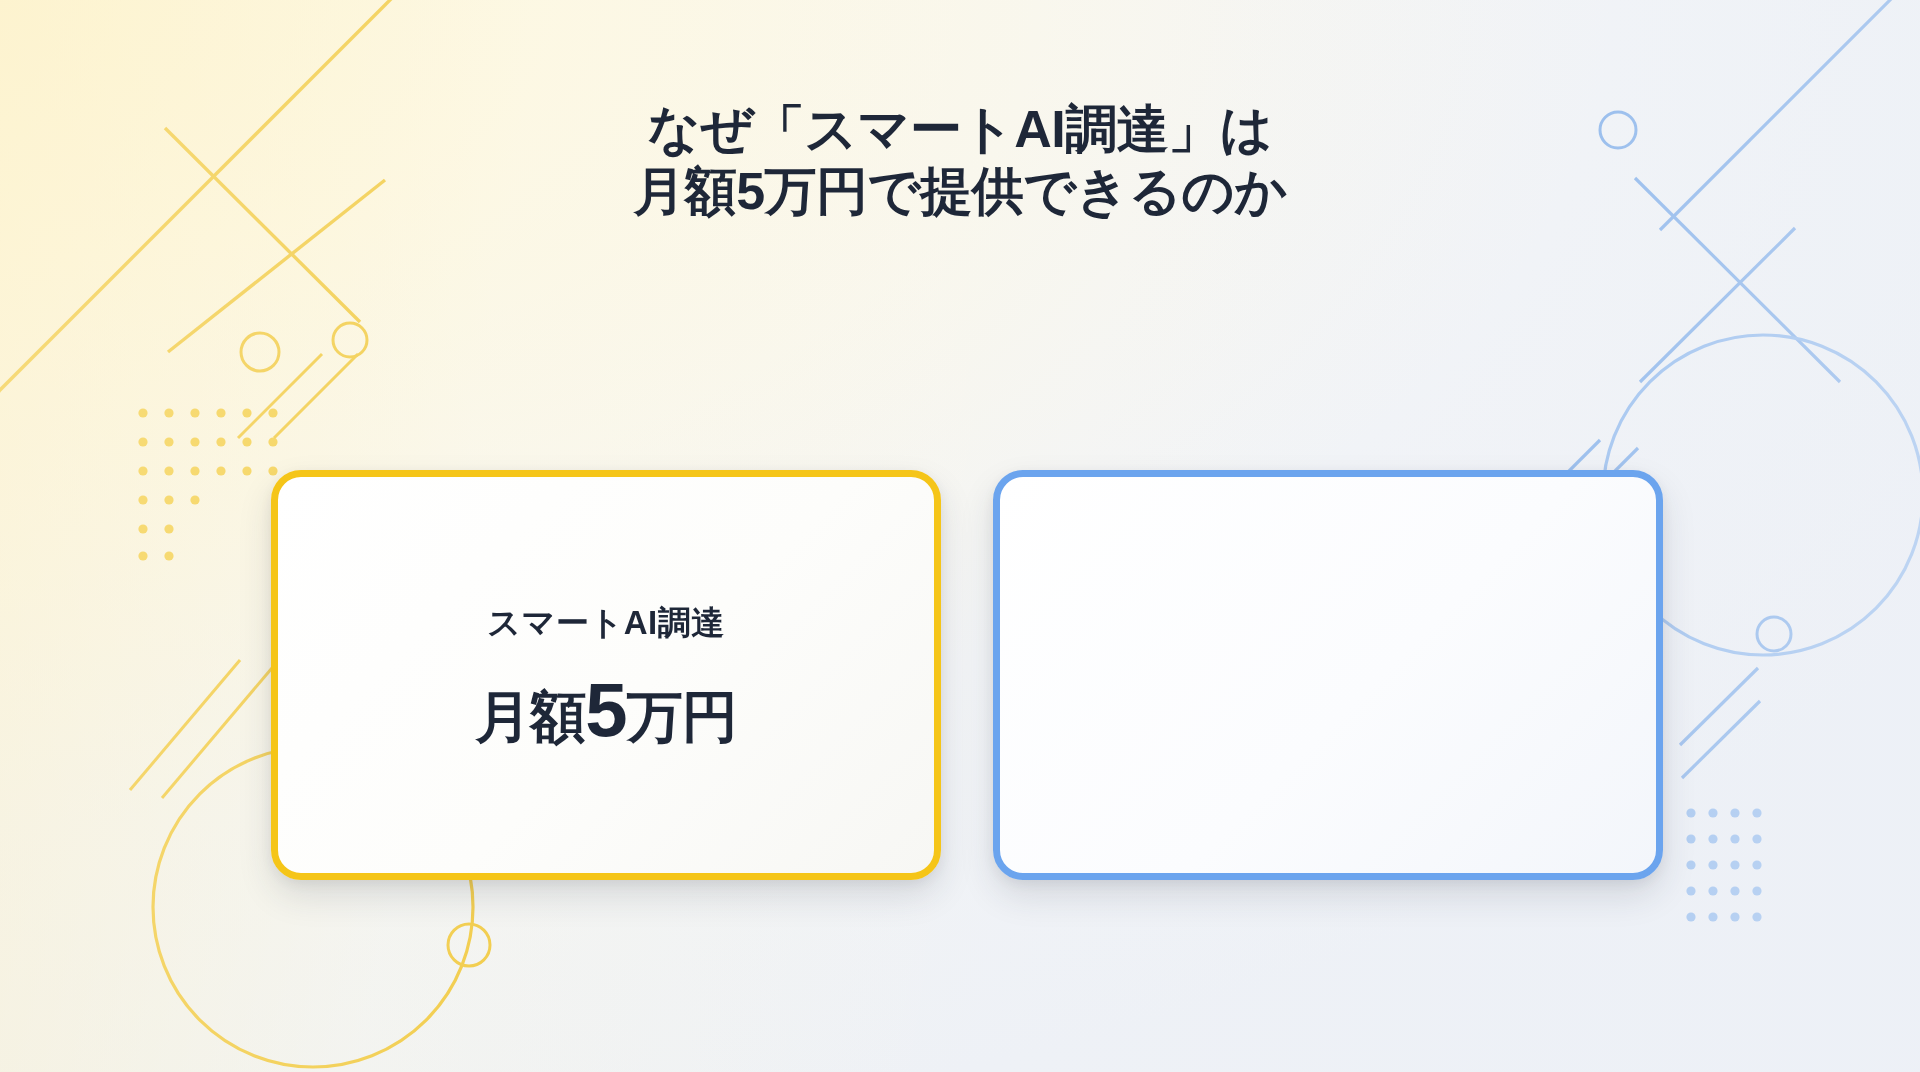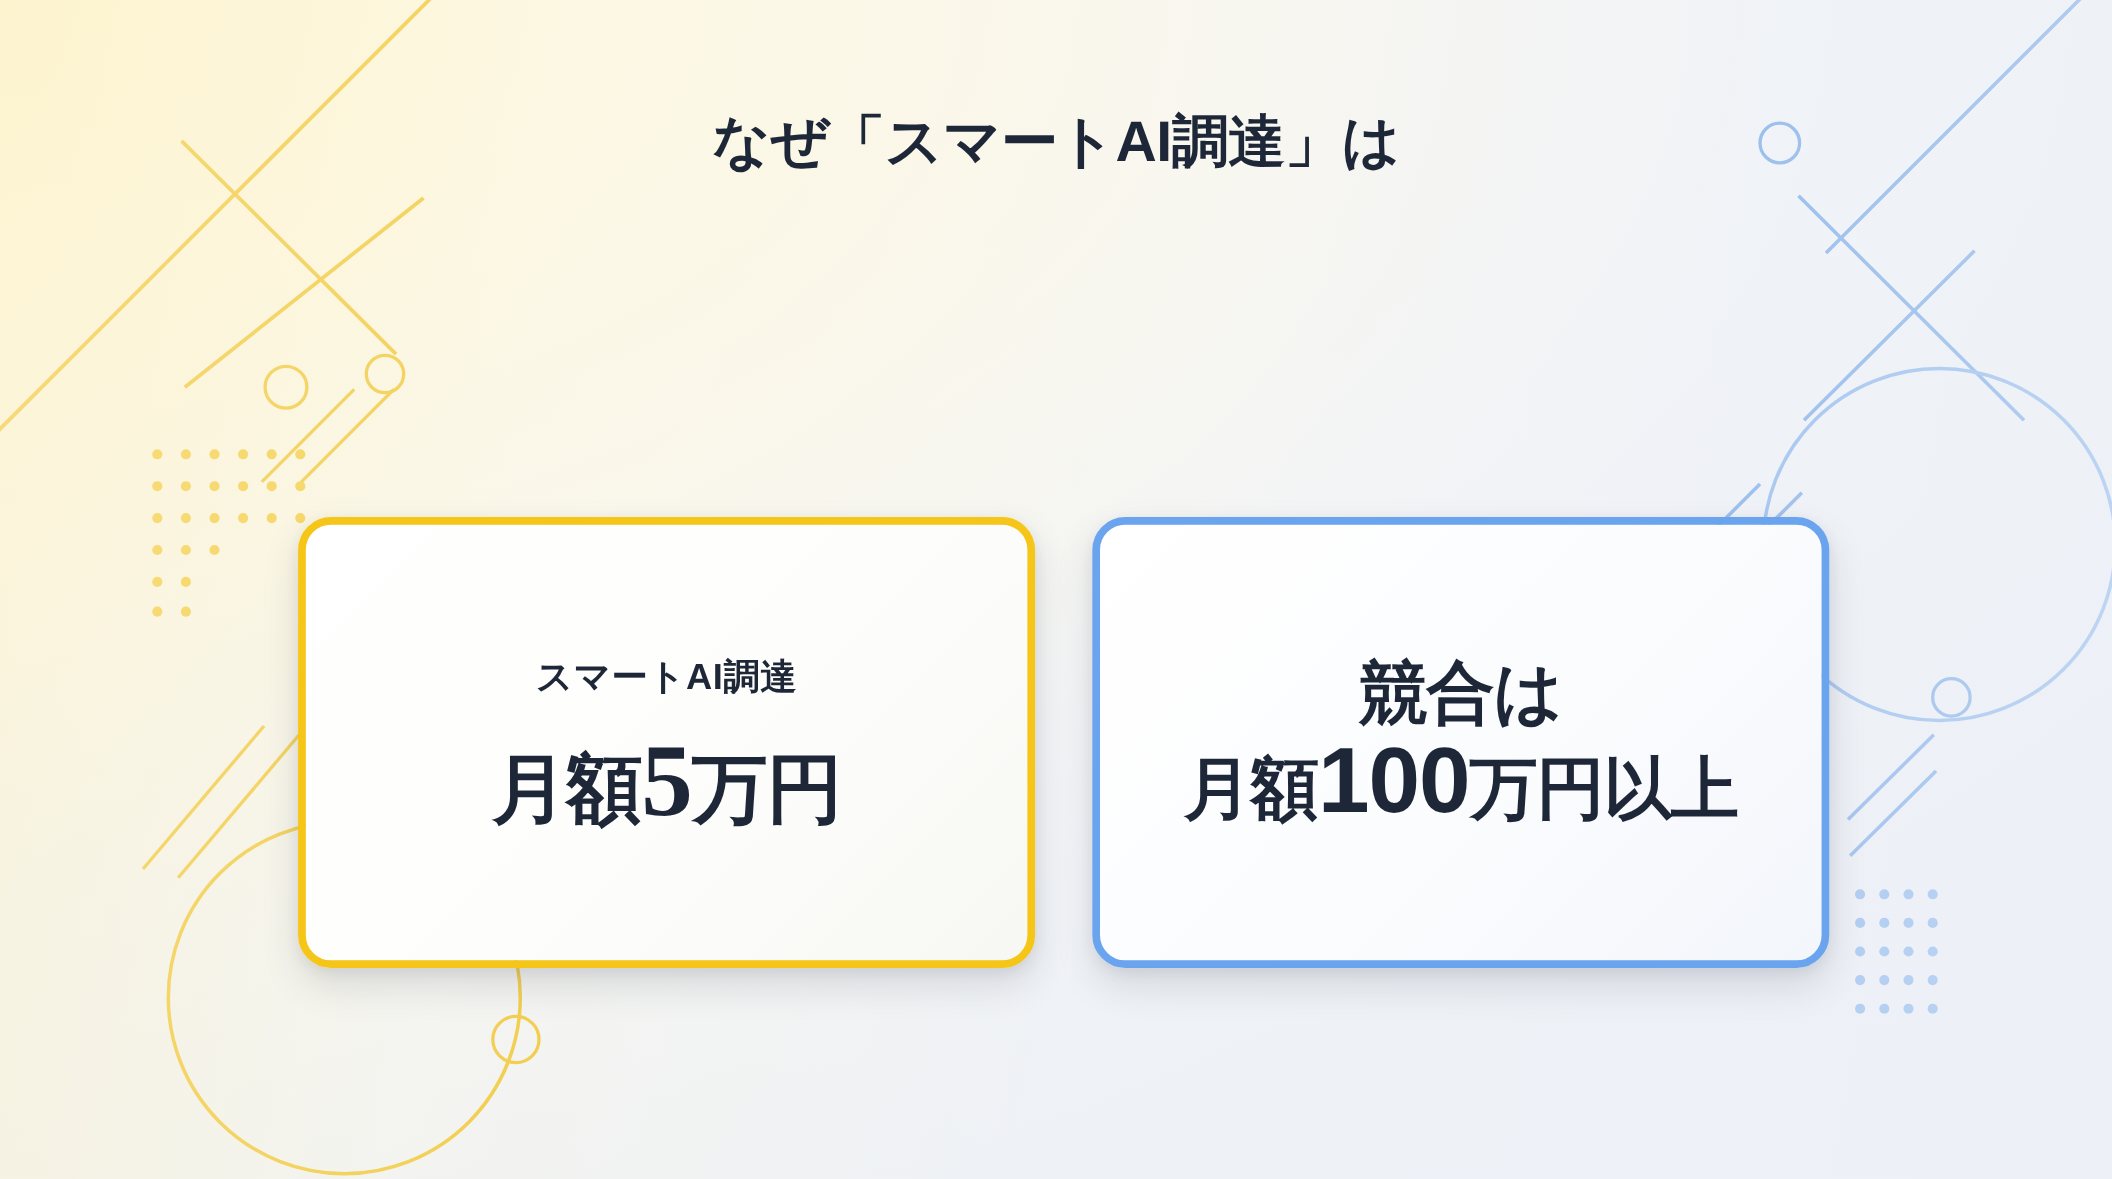--- a/index.html
+++ b/index.html
@@ -66,21 +66,21 @@
     font-weight:700;
     letter-spacing:.5px;
     margin-bottom:26px;
   }
   .card-value{
     color:#1e2738;
     font-weight:700;
     text-align:center;
     line-height:1.14;
   }
-  .card.left .card-value{ font-size:69px; letter-spacing:-1px;font-family:Liberation Serif, serif; }
+  .card.left .card-value{ font-size:56px; letter-spacing:-1px; }
   .card.right .card-value{ font-size:62px; letter-spacing:-1px; }
   .card-value .big{ font-size:1.36em; line-height:1; }
   .vline{ display:block; white-space:nowrap; }
 </style>
 </head>
 <body>
 
 <div id="stage">
 
   <div class="deco" style="left:0;top:0;width:520px;height:420px;">
@@ -229,38 +229,32 @@
         <circle cx="5" cy="109" r="4.6"></circle>
           <circle cx="27" cy="109" r="4.6"></circle>
           <circle cx="49" cy="109" r="4.6"></circle>
           <circle cx="71" cy="109" r="4.6"></circle>
       </g>
     </svg>
   </div>
 
   <div class="title-wrap">
     <span class="title-line">なぜ「スマートAI調達」は</span>
+    <span class="title-line">月額5万円で提供できるのか</span>
   </div>
 
   <div class="cards">
 
     <div class="card left">
       <div class="card-label">スマートAI調達</div>
       <div class="card-value">
         <span class="vline">
           <span>月額</span><span class="big">5</span><span>万円</span>
         </span>
       </div>
     </div>
 
     <div class="card right">
-      <div class="card-value">
-
-        <span class="vline">競合は</span>
-        <span class="vline">
-          <span>月額</span><span class="big">100</span><span>万円以上</span>
-        </span>
-      </div>
     </div>
 
   </div>
 
 </div>
 
 </body></html>

